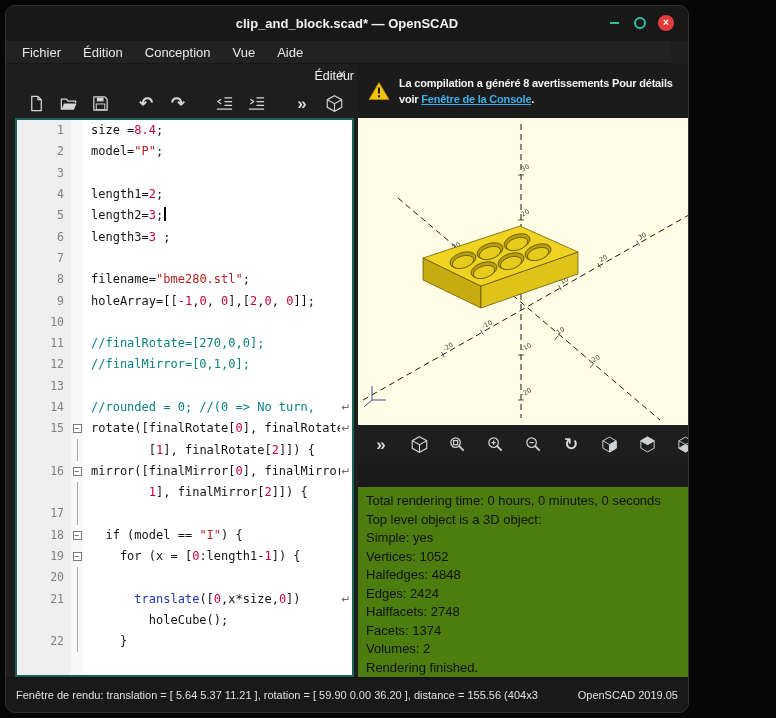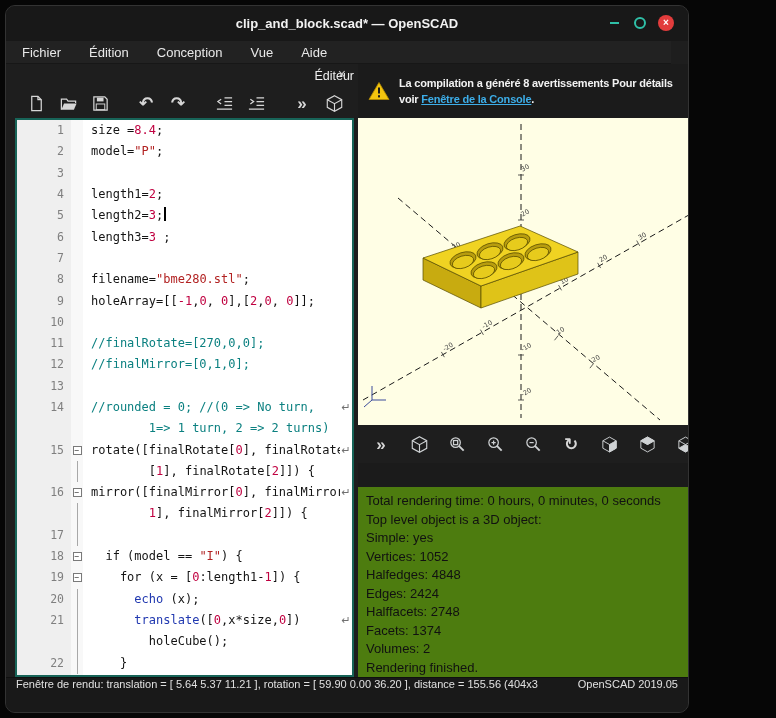--- a/index.html
+++ b/index.html
@@ -10,21 +10,21 @@
   
   .titlebar{position:absolute;left:0;top:0;right:0;height:35px;background:#181818;display:flex;align-items:center;justify-content:center}
   .title{color:#f2f2f2;font-size:13px;font-weight:bold}
   .winbtns{position:absolute;right:14px;top:9px;display:flex;gap:10px;align-items:center}
   .wb{width:16px;height:16px;display:flex;align-items:center;justify-content:center;cursor:pointer}
   .minbar{width:9px;height:2px;background:var(--accent,#2fbfa7)}
   .maxring{width:12px;height:12px;border:2px solid var(--accent,#2fbfa7);border-radius:50%}
   .wb.close{border-radius:50%;background:var(--close-red,#e23c3c);color:#fff;font-size:10px;font-weight:bold;line-height:16px}
 
   
-  .menubar{position:absolute;left:0;top:35px;right:17px;height:23px;background:#222;display:flex;align-items:center;padding-left:16px;gap:28px;border-bottom:1px solid #171717}
+  .menubar{position:absolute;left:0;top:35px;right:17px;height:23px;background:#222;display:flex;align-items:center;padding-left:16px;gap:22px;border-bottom:1px solid #171717}
   .menu-item{color:#e8e8e8;font-size:13px;cursor:default}
 
   
   .left-panel{position:absolute;left:9px;top:58px;width:339px;height:613px}
   .right-panel{position:absolute;left:352px;top:58px;width:405px;height:613px}
   .panel-header{position:relative;height:24px;display:flex;align-items:center;justify-content:flex-end;color:#f0f0f0;font-size:12.5px;font-weight:normal}
   .closex{position:absolute;right:8px;top:3px;color:#c8c8c8;font-size:14px;line-height:14px;cursor:pointer}
 
   
   .ed-toolbar{position:absolute;left:0;top:24px;right:0;height:30px;display:flex;align-items:center;padding:0 8px;gap:6px}
@@ -65,21 +65,21 @@
   .face-left{fill:var(--obj-left,#c8ab10)}
   .face-right{fill:var(--obj-right,#dfc318)}
 
   
   .vp-toolbar{position:absolute;left:0;top:361px;right:0;height:38px;background:#1e1e1e;display:flex;align-items:center;padding:0 10px;gap:12px}
   .console-header{position:absolute;left:0;top:399px;right:0;background:#1b1b1b}
   .console-body{position:absolute;left:0;top:423px;right:0;bottom:0;background:#4d7c0f;padding:5px 8px;overflow:hidden}
   .conline{font-size:13px;line-height:18.5px;color:#111}
 
   
-  .statusbar{position:absolute;left:0;right:0;top:671px;height:35px;background:#191919;display:flex;padding:0 10px;border-top:1px solid #101010}
+  .statusbar{position:absolute;left:0;right:0;top:671px;height:35px;background:#191919;display:flex;align-items:center;padding:0 10px;border-top:1px solid #101010}
   .sb-left{color:#e0e0e0;font-size:11px;white-space:nowrap;overflow:hidden;flex:1}
   .sb-right{color:#e0e0e0;font-size:11px;white-space:nowrap;margin-left:8px}
 </style>
 </head>
 <body>
 
 <div class="window">
 
   <div class="titlebar">
     <span class="title">clip_and_block.scad* — OpenSCAD</span>
@@ -243,26 +243,20 @@
             <span class="ctext"></span>
             <span class="wrapmark"></span>
           </div>
           <div class="crow">
             <span class="gut">14</span>
             <span class="fold"></span>
             <span class="ctext"><span class="tok-c">//rounded = 0; //(0 =&gt; No turn,</span></span>
             <span class="wrapmark">↵</span>
           </div>
           <div class="crow">
-            <span class="gut"></span>
-            <span class="fold"></span>
-            <span class="ctext"><span class="tok-c">        1=&gt; 1 turn, 2 =&gt; 2 turns)</span></span>
-            <span class="wrapmark"></span>
-          </div>
-          <div class="crow">
             <span class="gut">15</span>
             <span class="fold">
               <span class="foldbox">−</span>
             </span>
             <span class="ctext"><span class="tok-p">rotate([finalRotate[</span><span class="tok-n">0</span><span class="tok-p">], finalRotate</span></span>
             <span class="wrapmark">↵</span>
           </div>
           <div class="crow">
             <span class="gut"></span>
             <span class="fold guide"></span>
@@ -300,21 +294,20 @@
             <span class="gut">19</span>
             <span class="fold">
               <span class="foldbox">−</span>
             </span>
             <span class="ctext"><span class="tok-p">    for (x = [</span><span class="tok-n">0</span><span class="tok-p">:length1-</span><span class="tok-n">1</span><span class="tok-p">]) {</span></span>
             <span class="wrapmark"></span>
           </div>
           <div class="crow">
             <span class="gut">20</span>
             <span class="fold guide"></span>
-            <span class="ctext"><span class="tok-p">      </span><span class="tok-k">echo</span><span class="tok-p"> (x);</span></span>
             <span class="wrapmark"></span>
           </div>
           <div class="crow">
             <span class="gut">21</span>
             <span class="fold guide"></span>
             <span class="ctext"><span class="tok-p">      </span><span class="tok-k">translate</span><span class="tok-p">([</span><span class="tok-n">0</span><span class="tok-p">,x*size,</span><span class="tok-n">0</span><span class="tok-p">])</span></span>
             <span class="wrapmark">↵</span>
           </div>
           <div class="crow">
             <span class="gut"></span>

